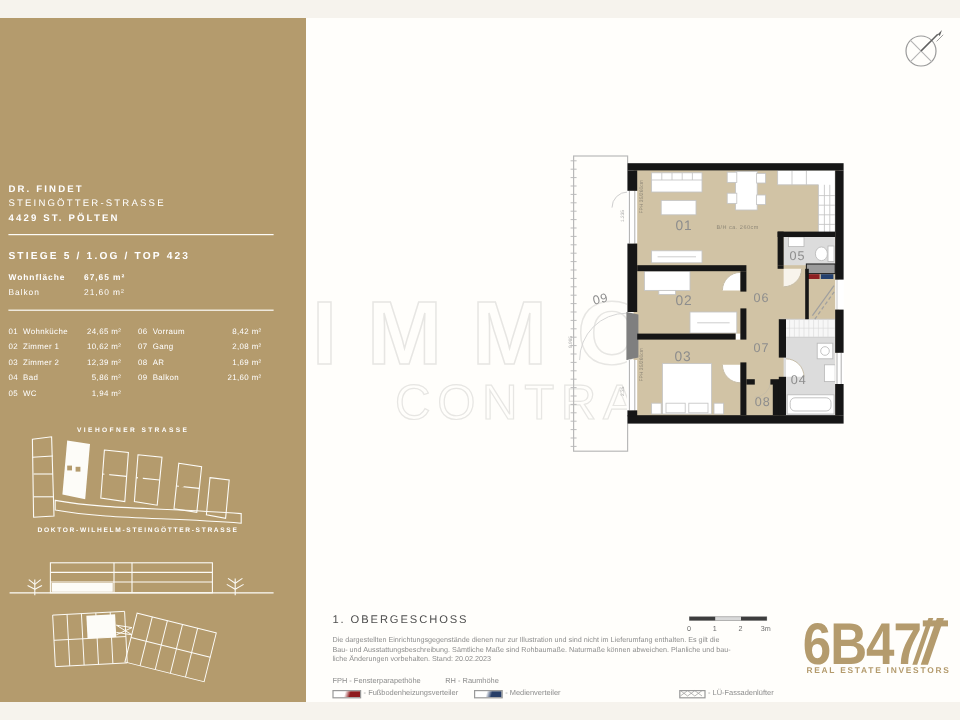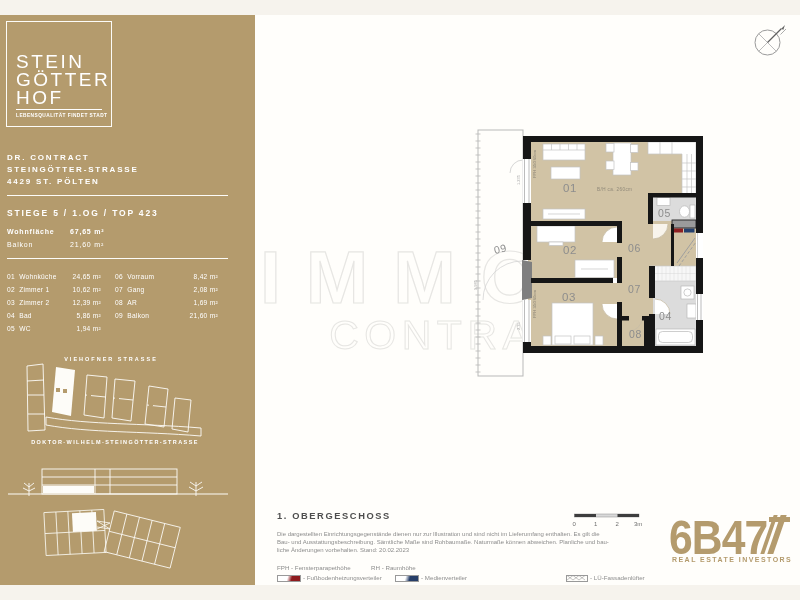--- a/index.html
+++ b/index.html
@@ -18,36 +18,24 @@
 <div class="abs" style="left:0;top:15px;width:255px;height:570px;background:#b49b6d;"></div>
 
 <div class="abs" style="left:260px;top:243px;width:340px;height:70px;z-index:1;white-space:nowrap;
   font-size:75px;font-weight:bold;letter-spacing:25px;color:transparent;
   -webkit-text-stroke:1.2px #e7e6e3;line-height:68px;">IMMO</div>
 
 <div class="abs" style="left:261px;top:316px;width:340px;height:45px;z-index:1;white-space:nowrap;
   font-size:41px;font-weight:normal;letter-spacing:5.5px;color:transparent;
   -webkit-text-stroke:1px #e7e6e3;line-height:38px;text-align:right;">CONTRACT</div>
 
-<div class="abs" style="left:6px;top:21px;width:104px;height:104px;border:1px solid #fdfcf8;z-index:2;">
-
-  <div class="abs" style="left:9px;top:29px;color:#fff;font-size:19px;letter-spacing:2.5px;font-weight:normal;">STEIN</div>
-
-  <div class="abs" style="left:9px;top:47px;color:#fff;font-size:19px;letter-spacing:2.5px;">GÖTTER</div>
-
-  <div class="abs" style="left:9px;top:65px;color:#fff;font-size:19px;letter-spacing:2.5px;">HOF</div>
-
-  <div class="abs" style="left:9px;top:87px;width:86px;height:1px;background:#fff;"></div>
-
-  <div class="abs" style="left:9px;top:91px;color:#fff;font-size:4.8px;letter-spacing:0.45px;font-weight:bold;white-space:nowrap;">LEBENSQUALITÄT FINDET STADT</div>
-</div>
-
-<div class="abs" style="left:7px;top:153px;color:#fff;font-size:8px;font-weight:bold;letter-spacing:1.8px;z-index:2;">DR. CONTRACT</div>
-
-<div class="abs" style="left:7px;top:165px;color:#fff;font-size:8px;font-weight:bold;letter-spacing:1.8px;z-index:2;">STEINGÖTTER-STRASSE</div>
+
+<div class="abs" style="left:7px;top:153px;color:#fff;font-size:8px;font-weight:bold;letter-spacing:1.8px;z-index:2;">DR. FINDET</div>
+
+<div class="abs" style="left:7px;top:165px;color:#fff;font-size:8px;font-weight:normal;letter-spacing:1.8px;z-index:2;">STEINGÖTTER-STRASSE</div>
 
 <div class="abs" style="left:7px;top:177px;color:#fff;font-size:8px;font-weight:bold;letter-spacing:1.8px;z-index:2;">4429 ST. PÖLTEN</div>
 
 <div class="abs" style="left:7px;top:195px;width:221px;height:1px;background:#fdfcf8;z-index:2;"></div>
 
 <div class="abs" style="left:7px;top:208px;color:#fff;font-size:8.5px;font-weight:bold;letter-spacing:1.8px;z-index:2;white-space:nowrap;">STIEGE 5 / 1.OG / TOP 423</div>
 
 <div class="abs" style="left:7px;top:228px;color:#fff;font-size:7px;font-weight:bold;letter-spacing:0.8px;z-index:2;">Wohnfläche</div>
 <div class="abs" style="left:70px;top:228px;color:#fff;font-size:7px;font-weight:bold;letter-spacing:0.8px;z-index:2;">67,65 m²</div>
 <div class="abs" style="left:7px;top:241px;color:#fff;font-size:7px;letter-spacing:0.8px;z-index:2;">Balkon</div>
@@ -73,21 +61,21 @@
   <div class="abs" style="left:115px;top:26px;">08&nbsp;&nbsp;AR</div>
       <div class="abs" style="left:175px;top:26px;width:43px;text-align:right;">1,69 m²</div>
   <div class="abs" style="left:115px;top:39px;">09&nbsp;&nbsp;Balkon</div>
       <div class="abs" style="left:175px;top:39px;width:43px;text-align:right;">21,60 m²</div>
 </div>
 
 <div class="abs" style="left:0px;top:356px;width:222px;text-align:center;color:#fff;font-size:5.5px;font-weight:bold;letter-spacing:2px;z-index:2;">VIEHOFNER STRASSE</div>
 
 <div class="abs" style="left:0px;top:439px;width:230px;text-align:center;color:#fff;font-size:5.5px;font-weight:bold;letter-spacing:1.4px;z-index:2;">DOKTOR-WILHELM-STEINGÖTTER-STRASSE</div>
 
-<div class="abs" style="left:277px;top:511px;color:#4e4e4e;font-size:9.3px;font-weight:bold;letter-spacing:1.6px;z-index:3;">1. OBERGESCHOSS</div>
+<div class="abs" style="left:277px;top:511px;color:#4e4e4e;font-size:9.3px;font-weight:normal;letter-spacing:1.6px;z-index:3;">1. OBERGESCHOSS</div>
 
 <div class="abs" style="left:277px;top:531px;width:390px;color:#8d8d8d;font-size:6px;line-height:7.8px;letter-spacing:0px;z-index:3;white-space:nowrap;">Die dargestellten Einrichtungsgegenstände dienen nur zur Illustration und sind nicht im Lieferumfang enthalten. Es gilt die<br>Bau- und Ausstattungsbeschreibung. Sämtliche Maße sind Rohbaumaße. Naturmaße können abweichen. Planliche und bau-<br>liche Änderungen vorbehalten. Stand: 20.02.2023</div>
 
 <div class="abs" style="left:277px;top:564px;color:#8d8d8d;font-size:6.2px;z-index:3;">FPH - Fensterparapethöhe</div>
 <div class="abs" style="left:371px;top:564px;color:#8d8d8d;font-size:6.2px;z-index:3;">RH - Raumhöhe</div>
 
 <div class="abs" style="left:277px;top:575px;width:22px;height:5px;border:0.5px solid #999;background:linear-gradient(105deg,#ffffff 42%,#8f1b1e 62%);z-index:3;"></div>
 <div class="abs" style="left:303px;top:574px;color:#8d8d8d;font-size:6.2px;z-index:3;">- Fußbodenheizungsverteiler</div>
 
 <div class="abs" style="left:395px;top:575px;width:22px;height:5px;border:0.5px solid #999;background:linear-gradient(105deg,#ffffff 42%,#273e68 62%);z-index:3;"></div>

